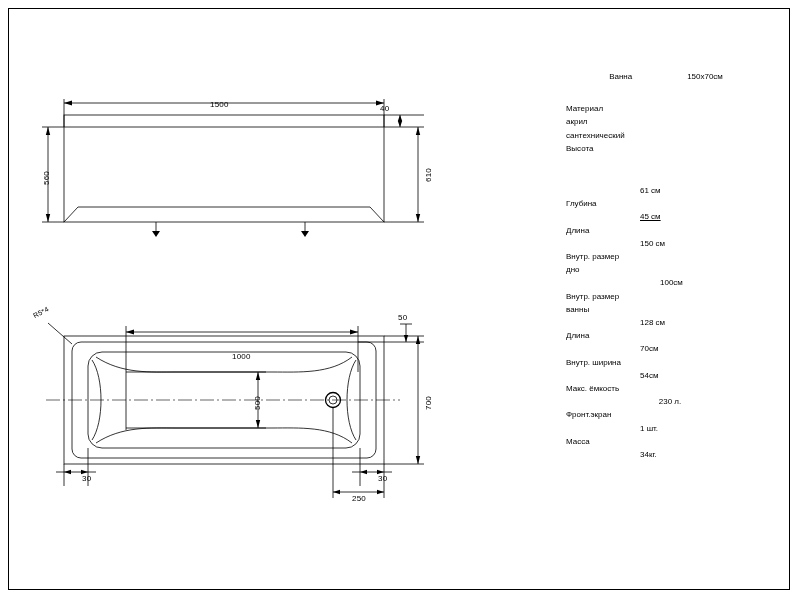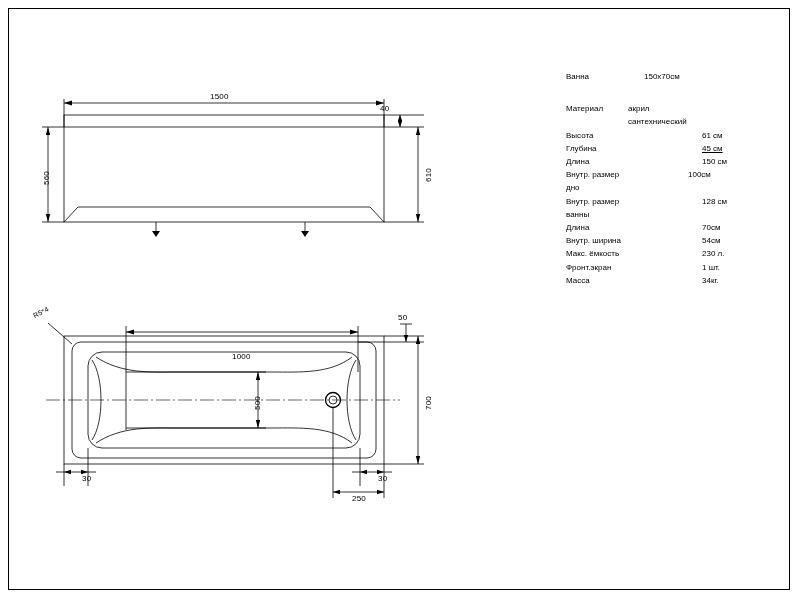--- a/index.html
+++ b/index.html
@@ -55,24 +55,26 @@
     position: absolute;
     left: 566px;
     top: 70px;
     width: 200px;
     font-size: 8px;
     line-height: 13.2px;
   }
   #spec .title-row {
     display: flex;
     margin-bottom: 19px;
+    justify-content: center;
   }
   #spec .title-row .t-name { width: 78px; }
   #spec .row {
     display: flex;
+    flex-direction: column;
   }
   #spec .row .k { width: 62px; }
   #spec .row .v1 { width: 72px; }
   #spec .row .v2 { width: 60px; }
 </style>
 </head>
 <body>
 
 <div id="sheet">
 
@@ -171,21 +173,21 @@
       <polygon points="384,472 377,469.8 377,474.2" fill="#000000" stroke="none"></polygon>
 
       <line x1="333" y1="408" x2="333" y2="498"></line>
       <line x1="384" y1="486" x2="384" y2="498"></line>
       <line x1="333" y1="492" x2="384" y2="492"></line>
       <polygon points="333,492 340,489.8 340,494.2" fill="#000000" stroke="none"></polygon>
       <polygon points="384,492 377,489.8 377,494.2" fill="#000000" stroke="none"></polygon>
     </g>
   </svg>
 
-  <div class="lbl" style="left:210px; top:92px;text-align:center;">1500</div>
+  <div class="lbl" style="left:210px; top:100px;text-align:center;">1500</div>
   <div class="lbl" style="left:380px; top:104px;">40</div>
   <div class="lbl rot" style="left:424px; top:182px;">610</div>
   <div class="lbl rot" style="left:42px; top:185px;">560</div>
 
   <div class="lbl" style="left:232px; top:324px;margin-top:28px;">1000</div>
   <div class="lbl rot" style="left:253px; top:410px;">500</div>
   <div class="lbl rot" style="left:424px; top:410px;">700</div>
   <div class="lbl" style="left:398px; top:313px;">50</div>
   <div class="lbl" style="left:82px; top:474px;">30</div>
   <div class="lbl" style="left:378px; top:474px;">30</div>
@@ -197,49 +199,49 @@
       <div class="t-name">Ванна</div>
       <div class="t-size">150х70см</div>
     </div>
     <div class="spec-rows">
         <div class="row">
           <div class="k">Материал</div>
           <div class="v1">акрил сантехнический</div>
         </div>
         <div class="row">
           <div class="k">Высота</div>
-          <div class="v2" style="margin-left: 74px;">61 см</div>
+          <div class="v2" style="margin-left: 74px; margin-top: 29px;">61 см</div>
         </div>
         <div class="row">
           <div class="k">Глубина</div>
           <div class="v2" style="margin-left: 74px; text-decoration: underline;">45 см</div>
         </div>
         <div class="row">
           <div class="k">Длина</div>
           <div class="v2" style="margin-left: 74px;">150 см</div>
         </div>
         <div class="row">
           <div class="k">Внутр. размер дно</div>
-          <div class="v2" style="margin-left: 60px;">100см</div>
+          <div class="v2" style="margin-left: 94px;">100см</div>
         </div>
         <div class="row">
           <div class="k">Внутр. размер ванны</div>
           <div class="v2" style="margin-left: 74px;">128 см</div>
         </div>
         <div class="row">
           <div class="k">Длина</div>
           <div class="v2" style="margin-left: 74px;">70см</div>
         </div>
         <div class="row">
           <div class="k">Внутр. ширина</div>
           <div class="v2" style="margin-left: 74px;">54см</div>
         </div>
         <div class="row">
           <div class="k">Макс. ёмкость</div>
-          <div class="v2" style="margin-left: 74px;">230 л.</div>
+          <div class="v2" style="margin-left: 74px; text-align: center;">230 л.</div>
         </div>
         <div class="row">
           <div class="k">Фронт.экран</div>
           <div class="v2" style="margin-left: 74px;">1 шт.</div>
         </div>
         <div class="row">
           <div class="k">Масса</div>
           <div class="v2" style="margin-left: 74px;">34кг.</div>
         </div>
       </div>

